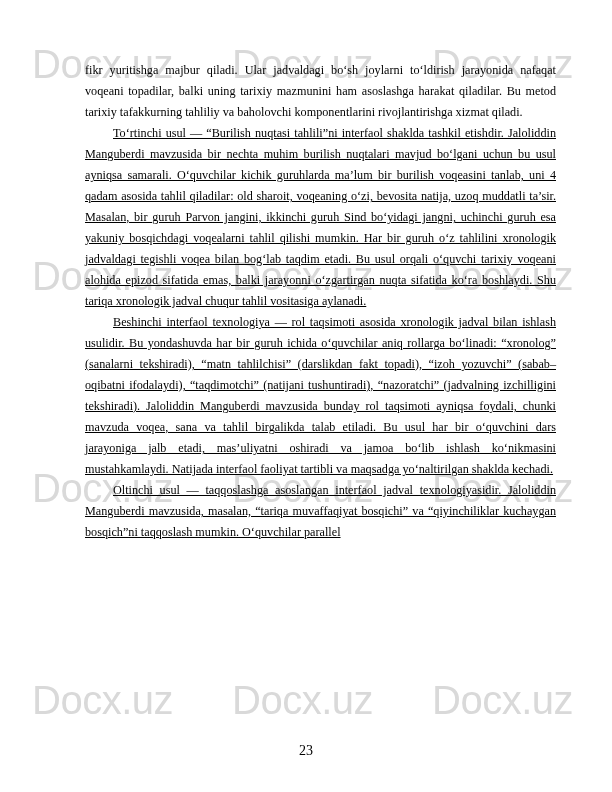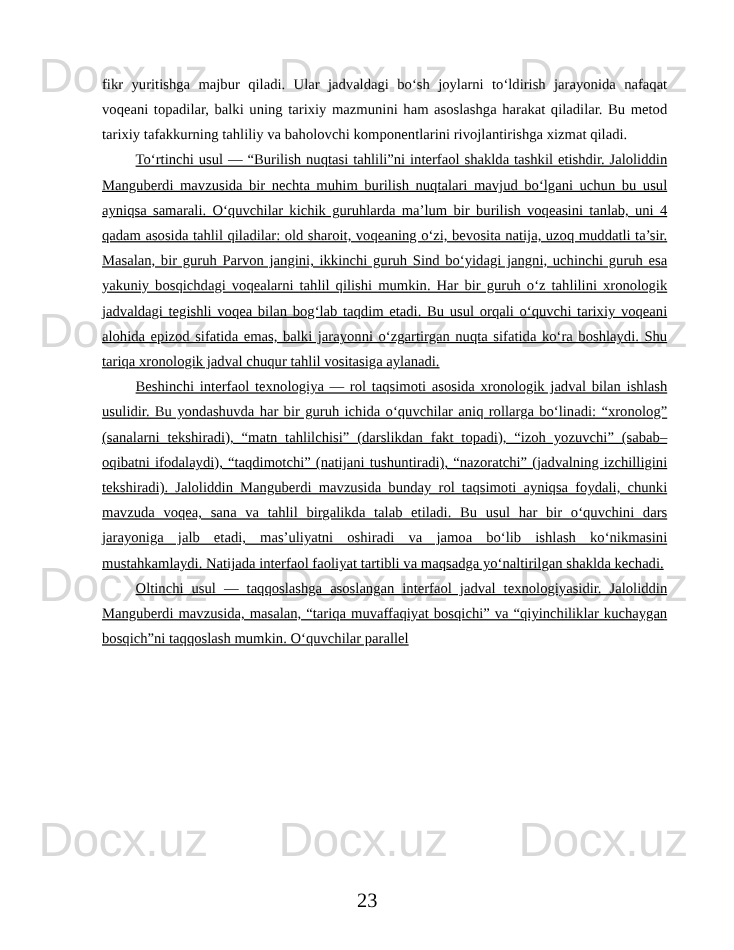--- a/index.html
+++ b/index.html
@@ -54,21 +54,21 @@
     .para.indent {
       text-indent: 28px;
       text-decoration: underline;
     }
     .page-number {
       position: absolute;
       left: 0;
       width: 612px;
       top: 744px;
       text-align: center;
-      font-size: 17px;
+      font-size: 14px;
       line-height: 14px;
       z-index: 1;
     }
   </style>
 </head>
 <body>
 
 <div class="watermark-layer">
   <div class="wm-row" style="top:44px;">
     <span class="wm" style="left:32px;">Docx.uz</span>

